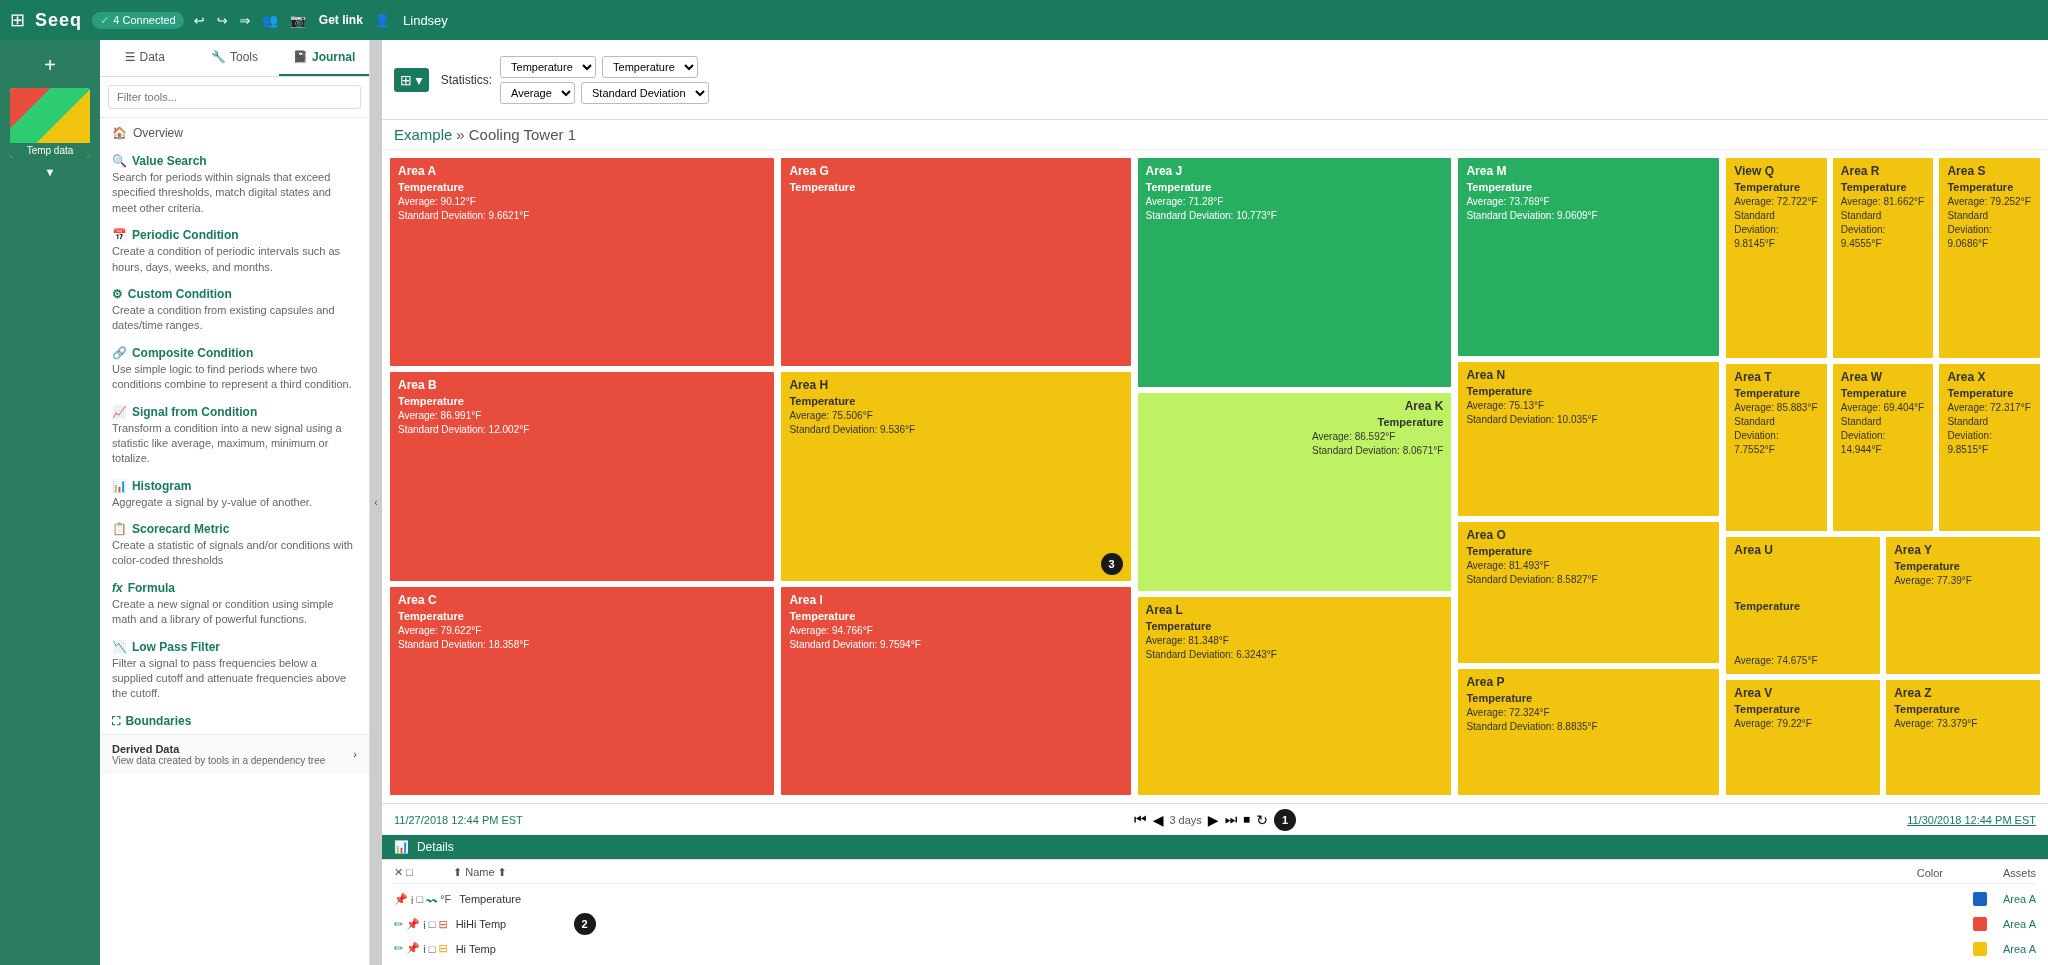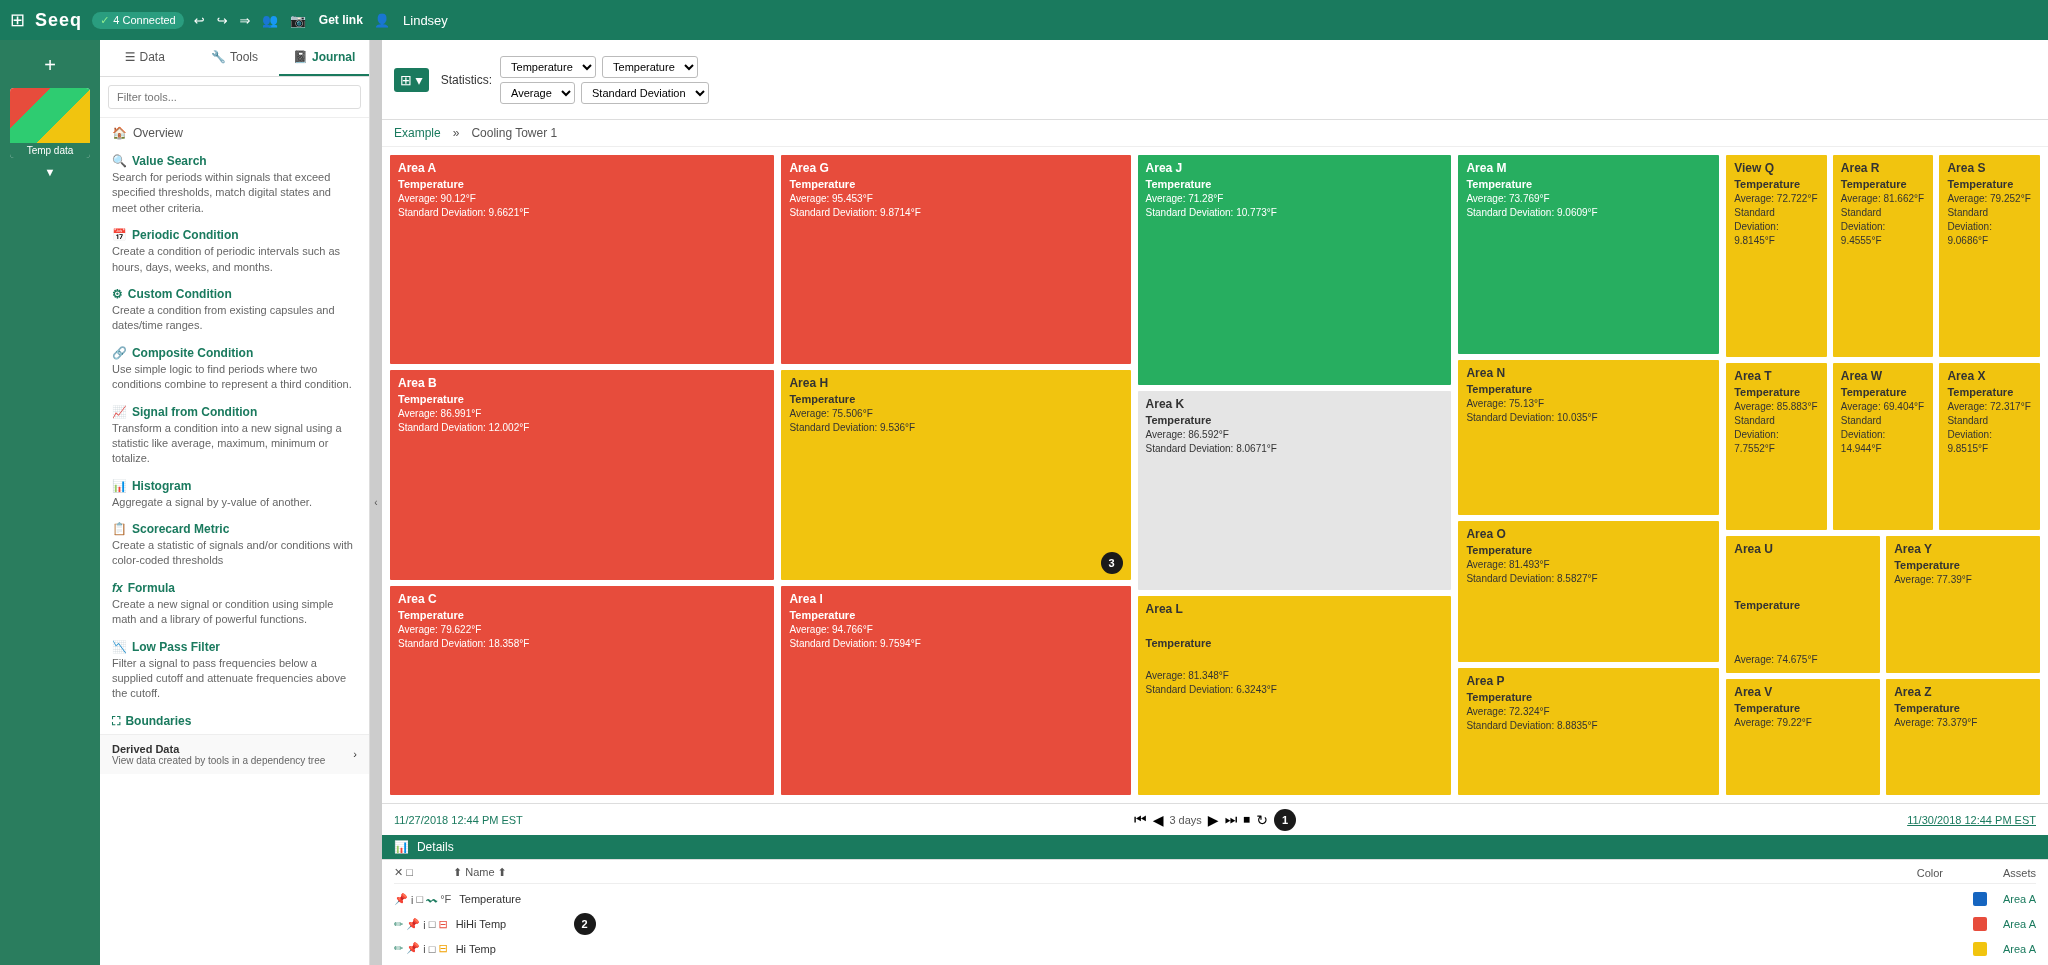--- a/index.html
+++ b/index.html
@@ -53,21 +53,21 @@
     #toolbar {
       background: white; border-bottom: 1px solid #ddd; padding: 6px 12px; display: flex; align-items: center; gap: 8px; height: 80px;
     }
     .toolbar-icon-btn { background: #1a7a5e; color: white; border: none; padding: 4px 6px; border-radius: 3px; cursor: pointer; font-size: 14px; display: flex; align-items: center; gap: 2px; }
     .stats-label { font-size: 12px; color: #333; margin-left: 4px; }
     .stats-dropdowns { display: flex; flex-direction: column; gap: 4px; }
     .stats-row { display: flex; gap: 6px; }
     select { padding: 3px 6px; border: 1px solid #bbb; border-radius: 3px; font-size: 11px; background: white; cursor: pointer; }
 
     
-    #breadcrumb { padding: 6px 12px; background: white; border-bottom: 1px solid #eee; font-size: 12px; color: #555; display: flex; align-items: center; gap: 12px; }
+    #breadcrumb { padding: 6px 12px; background: white; border-bottom: 1px solid #eee; font-size: 15px; color: #555; display: flex; align-items: center; gap: 4px; }
     #breadcrumb a { color: #1a7a5e; text-decoration: none; }
 
     
     #treemap-container { flex: 1; display: flex; flex-direction: column; overflow: hidden; background: white; }
     #treemap { flex: 1; display: flex; padding: 4px; gap: 2px; overflow: hidden; }
 
     .treemap-cell {
       border: 2px solid white; border-radius: 3px; padding: 6px 8px; cursor: pointer; overflow: hidden;
       display: flex; flex-direction: column;
     }
@@ -281,21 +281,20 @@
             <div class="cell-title">Area C</div>
             <div class="cell-metric">Temperature</div>
             <div class="cell-value">Average: 79.622°F<br>Standard Deviation: 18.358°F</div>
           </div>
         </div>
 
         <div class="tm-col" style="flex:2;">
           <div class="treemap-cell cell-red" style="flex:1.4;">
             <div class="cell-title">Area G</div>
             <div class="cell-metric">Temperature</div>
-            <div class="cell-value">Average: 95.453°F<br>Standard Deviation: 9.8714°F</div>
           </div>
           <div class="treemap-cell" style="flex:1.4; background:#f1c40f; color:#333; position:relative;">
             <div class="cell-title">Area H</div>
             <div class="cell-metric">Temperature</div>
             <div class="cell-value">Average: 75.506°F<br>Standard Deviation: 9.536°F</div>
             <div style="position:absolute; bottom:6px; right:8px;">
               <div class="circle-badge">3</div>
             </div>
           </div>
           <div class="treemap-cell cell-red" style="flex:1.4;">
@@ -304,26 +303,26 @@
             <div class="cell-value">Average: 94.766°F<br>Standard Deviation: 9.7594°F</div>
           </div>
         </div>
 
         <div class="tm-col" style="flex:1.8;">
           <div class="treemap-cell cell-green" style="flex:1.4;">
             <div class="cell-title">Area J</div>
             <div class="cell-metric">Temperature</div>
             <div class="cell-value">Average: 71.28°F<br>Standard Deviation: 10.773°F</div>
           </div>
-          <div class="treemap-cell" style="flex:1.2; background:#e5e5e5; color:#333;">
+          <div class="treemap-cell" style="flex:1.2; background:#bef264; color:#333;align-items:flex-end;">
             <div class="cell-title">Area K</div>
             <div class="cell-metric">Temperature</div>
             <div class="cell-value">Average: 86.592°F<br>Standard Deviation: 8.0671°F</div>
           </div>
-          <div class="treemap-cell" style="flex:1.2; background:#f1c40f; color:#333;gap:18px;">
+          <div class="treemap-cell" style="flex:1.2; background:#f1c40f; color:#333;">
             <div class="cell-title">Area L</div>
             <div class="cell-metric">Temperature</div>
             <div class="cell-value">Average: 81.348°F<br>Standard Deviation: 6.3243°F</div>
           </div>
         </div>
 
         <div class="tm-col" style="flex:1.5;">
           <div class="treemap-cell cell-green" style="flex:1.3;">
             <div class="cell-title">Area M</div>
             <div class="cell-metric">Temperature</div>

